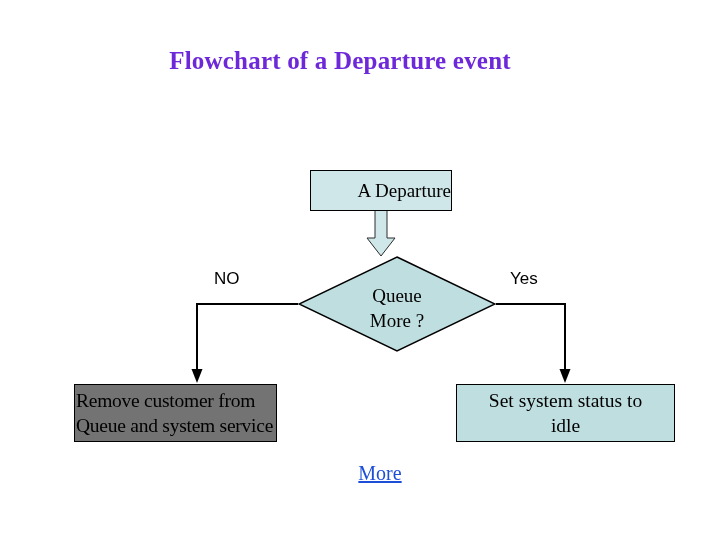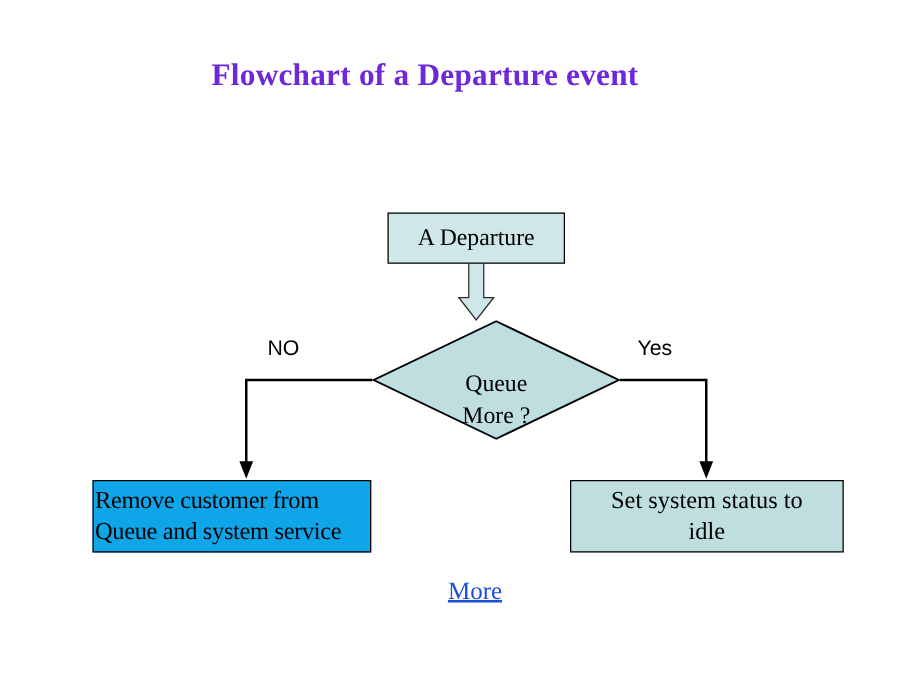--- a/index.html
+++ b/index.html
@@ -52,35 +52,35 @@
     color: #000000;
     display: flex;
     align-items: center;
   }
 
   #box-departure {
     left: 310px;
     top: 170px;
     width: 142px;
     height: 41px;
-    justify-content: center;
+    justify-content: flex-end;
     background: #cfe7e8;
   }
   #box-departure .box-text {
     white-space: nowrap;
     font-size: 19px;
   }
 
   #box-remove {
     left: 74px;
     top: 384px;
-    width: 223px;
+    width: 203px;
     height: 58px;
     justify-content: flex-start;
-    background: #0ea5e9;
+    background: #737373;
   }
   #box-remove .box-text {
     padding: 0 1px;
     text-align: left;
     font-size: 19.5px;
     line-height: 25px;
     letter-spacing: -0.25px;
     width: 100%;
   }
 
@@ -108,21 +108,21 @@
     height: 96px;
   }
   #diamond-wrap svg {
     position: absolute;
     left: 0; top: 0;
     display: block;
   }
   #diamond-label {
     position: absolute;
     left: 0;
-    top: 16px;
+    top: 4px;
     width: 198px;
     height: 96px;
     display: flex;
     flex-direction: column;
     align-items: center;
     justify-content: center;
     font-family: "Liberation Serif", serif;
     font-size: 19px;
     line-height: 25px;
     color: #000000;

